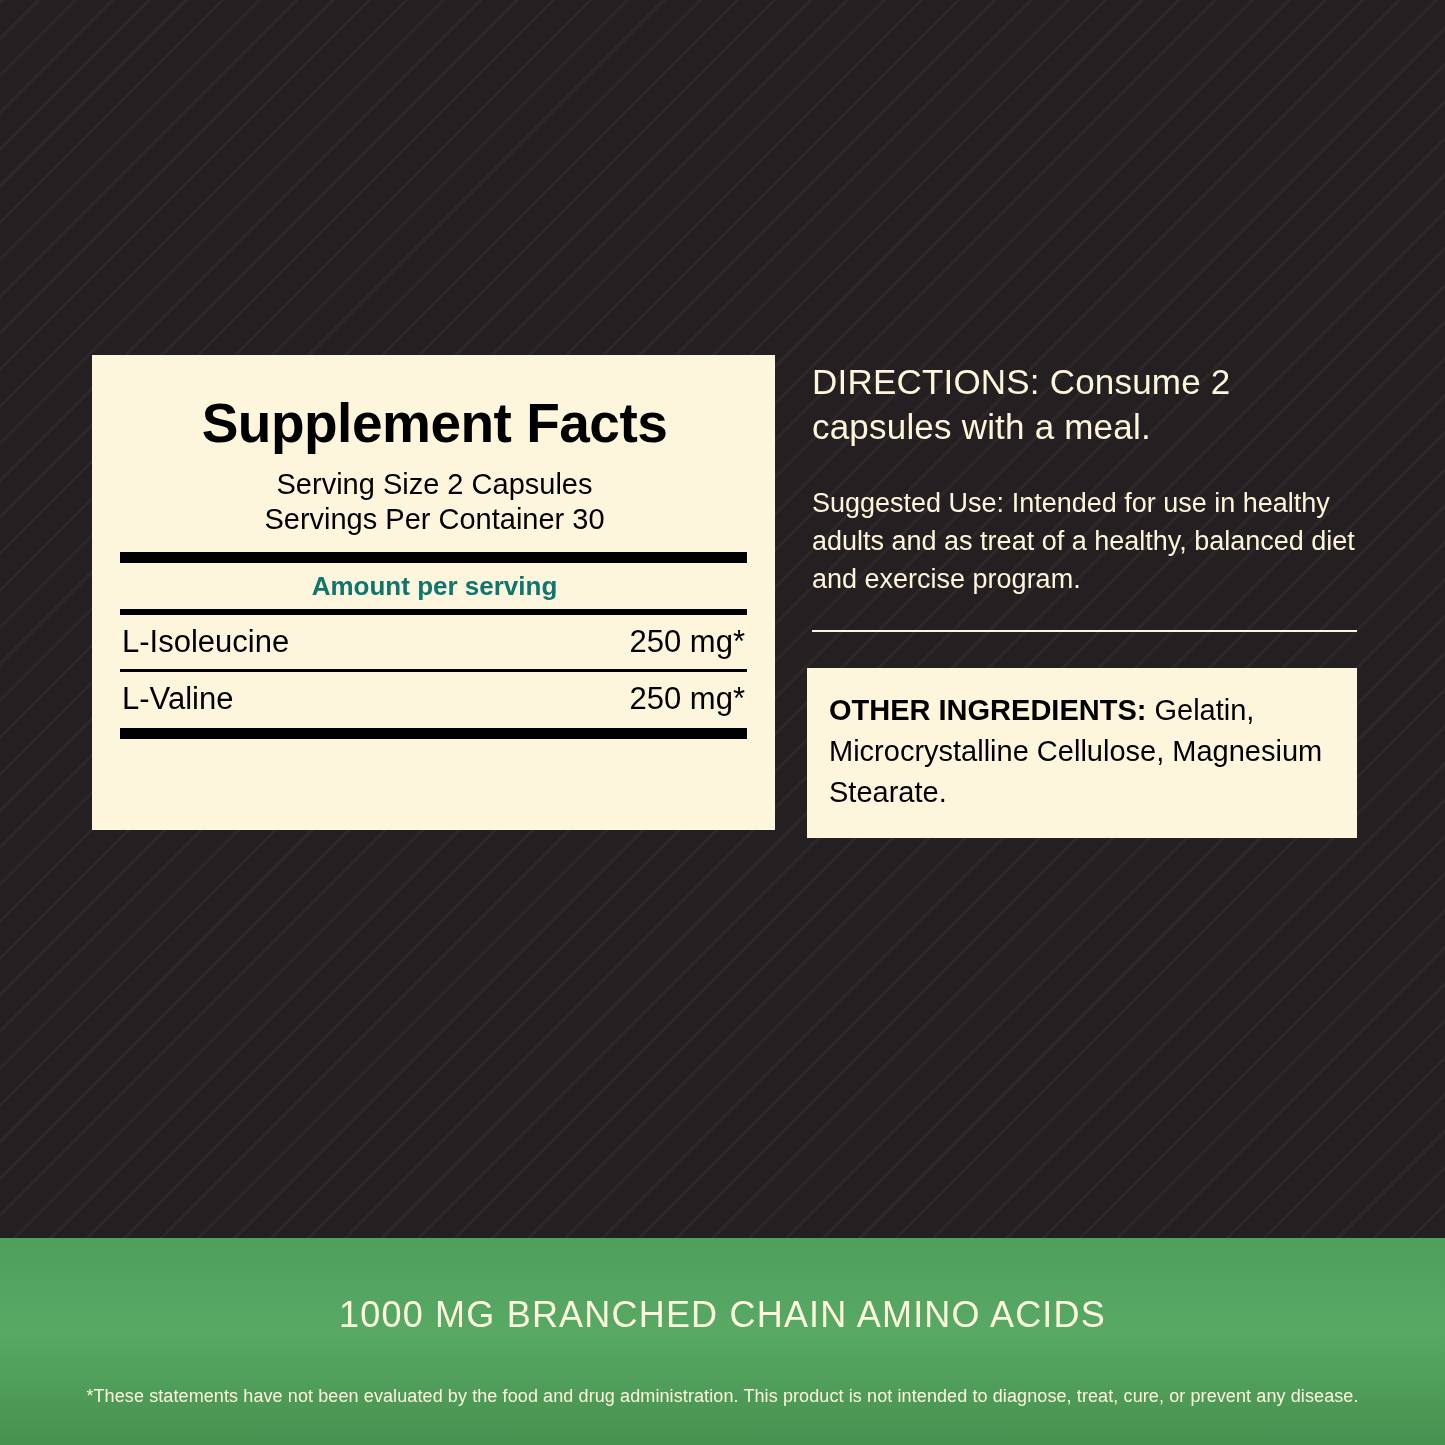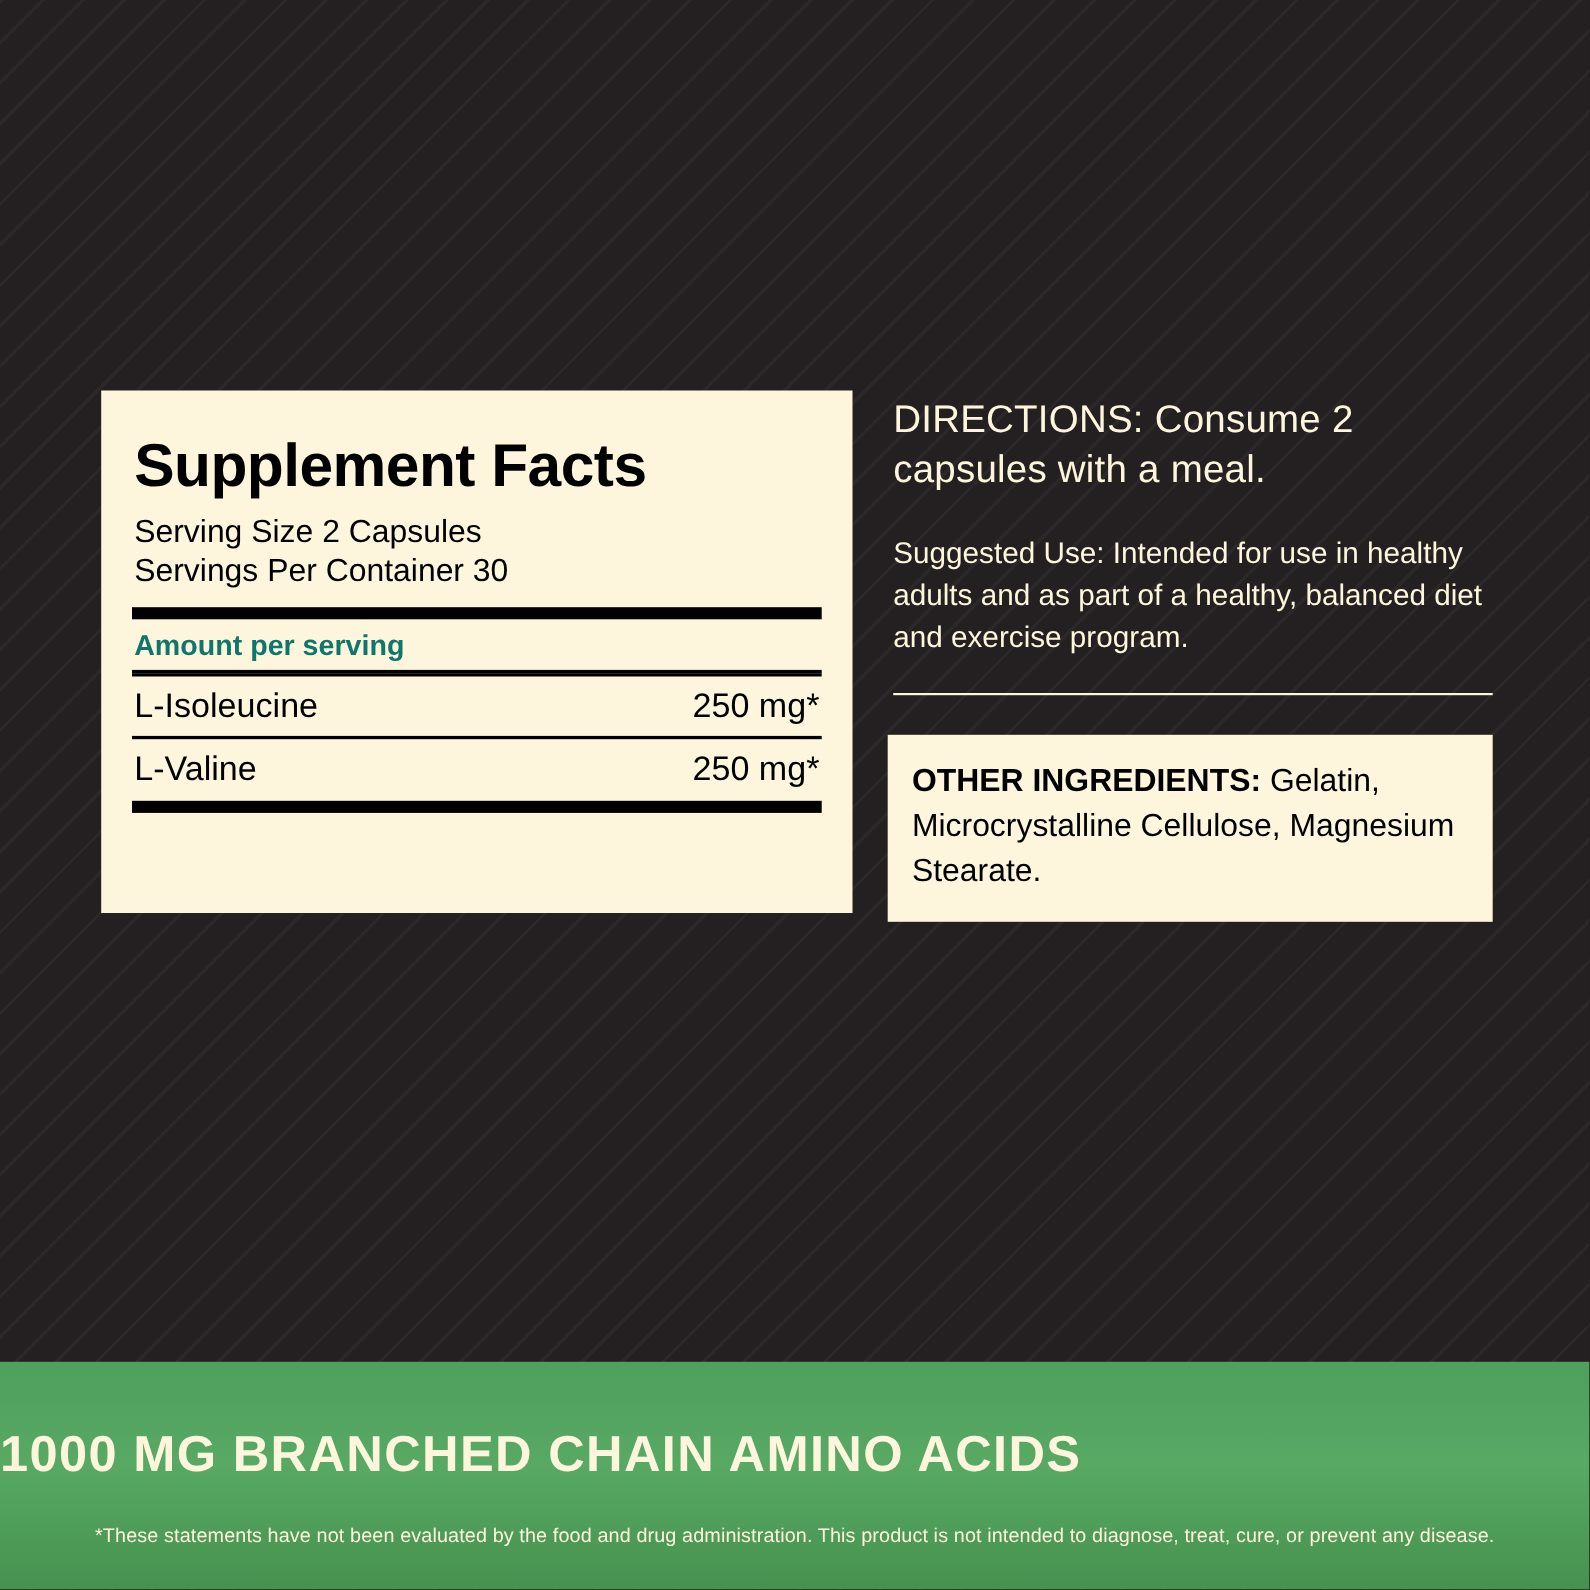--- a/index.html
+++ b/index.html
@@ -32,20 +32,21 @@
   .sf-panel {
     position: absolute;
     left: 92px;
     top: 355px;
     width: 683px;
     height: 475px;
     background: #fdf6dc;
     box-sizing: border-box;
     padding: 28px 28px 0 28px;
     overflow: hidden;
+    text-align: center;
   }
   .sf-title {
     font-size: 55px;
     font-weight: bold;
     color: #000;
     letter-spacing: -0.5px;
     line-height: 1.05;
     margin: 12px 0 14px 2px;
   }
   .sf-serving {
@@ -139,24 +140,24 @@
     bottom: 0;
     width: 1445px;
     height: 207px;
     background: linear-gradient(180deg, #4f9f5d 0%, #57a964 45%, #47914f 100%);
   }
   .footer-headline {
     position: absolute;
     top: 56px;
     left: 0;
     width: 100%;
-    text-align: left;
-    color: #fdf6dc;
-    font-size: 46px;
-    font-weight: bold;
+    text-align: center;
+    color: #fdf6dc;
+    font-size: 36px;
+    font-weight: normal;
     letter-spacing: 1.2px;
   }
   .footer-disclaimer {
     position: absolute;
     top: 148px;
     left: 0;
     width: 100%;
     text-align: center;
     color: #fdf6dc;
     font-size: 18px;
@@ -190,21 +191,21 @@
       <span>250 mg*</span>
     </div>
 
     <div class="sf-rule-bottom"></div>
   </div>
 
   <div class="directions">
     <div class="directions-head">DIRECTIONS: Consume 2 capsules with a meal.</div>
   </div>
 
-  <div class="suggested">Suggested Use: Intended for use in healthy adults and as part of a healthy, balanced diet and exercise program.</div>
+  <div class="suggested">Suggested Use: Intended for use in healthy adults and as treat of a healthy, balanced diet and exercise program.</div>
 
   <div class="divider"></div>
 
   <div class="other-ing">
     <b>OTHER INGREDIENTS:</b><span> Gelatin, Microcrystalline Cellulose, Magnesium Stearate.</span>
   </div>
 
   <div class="footer">
     <div class="footer-headline">1000 MG BRANCHED CHAIN AMINO ACIDS</div>
     <div class="footer-disclaimer">*These statements have not been evaluated by the food and drug administration. This product is not intended to diagnose, treat, cure, or prevent any disease.</div>

